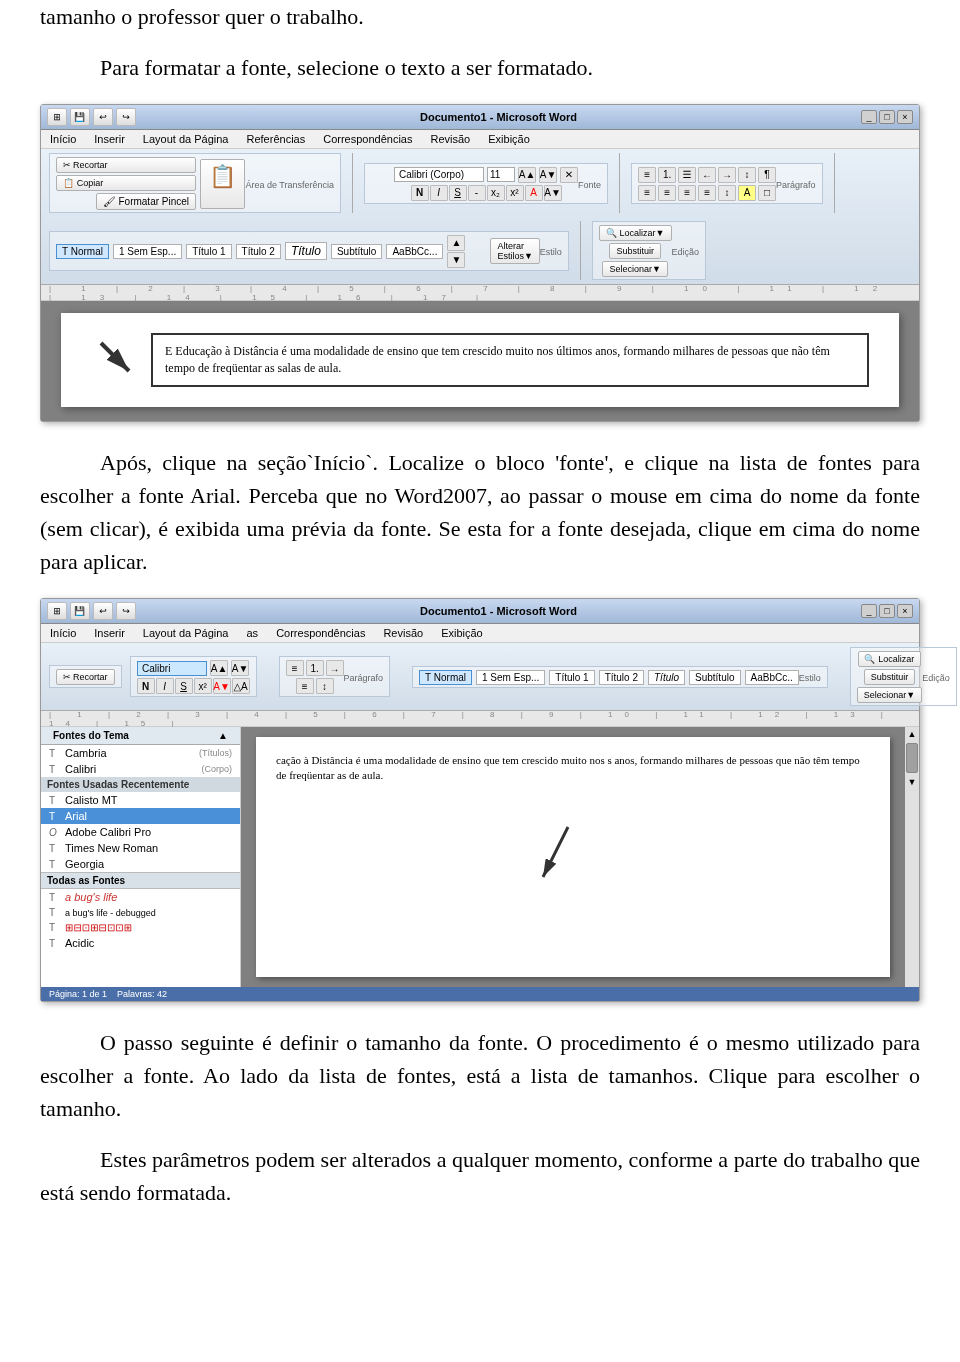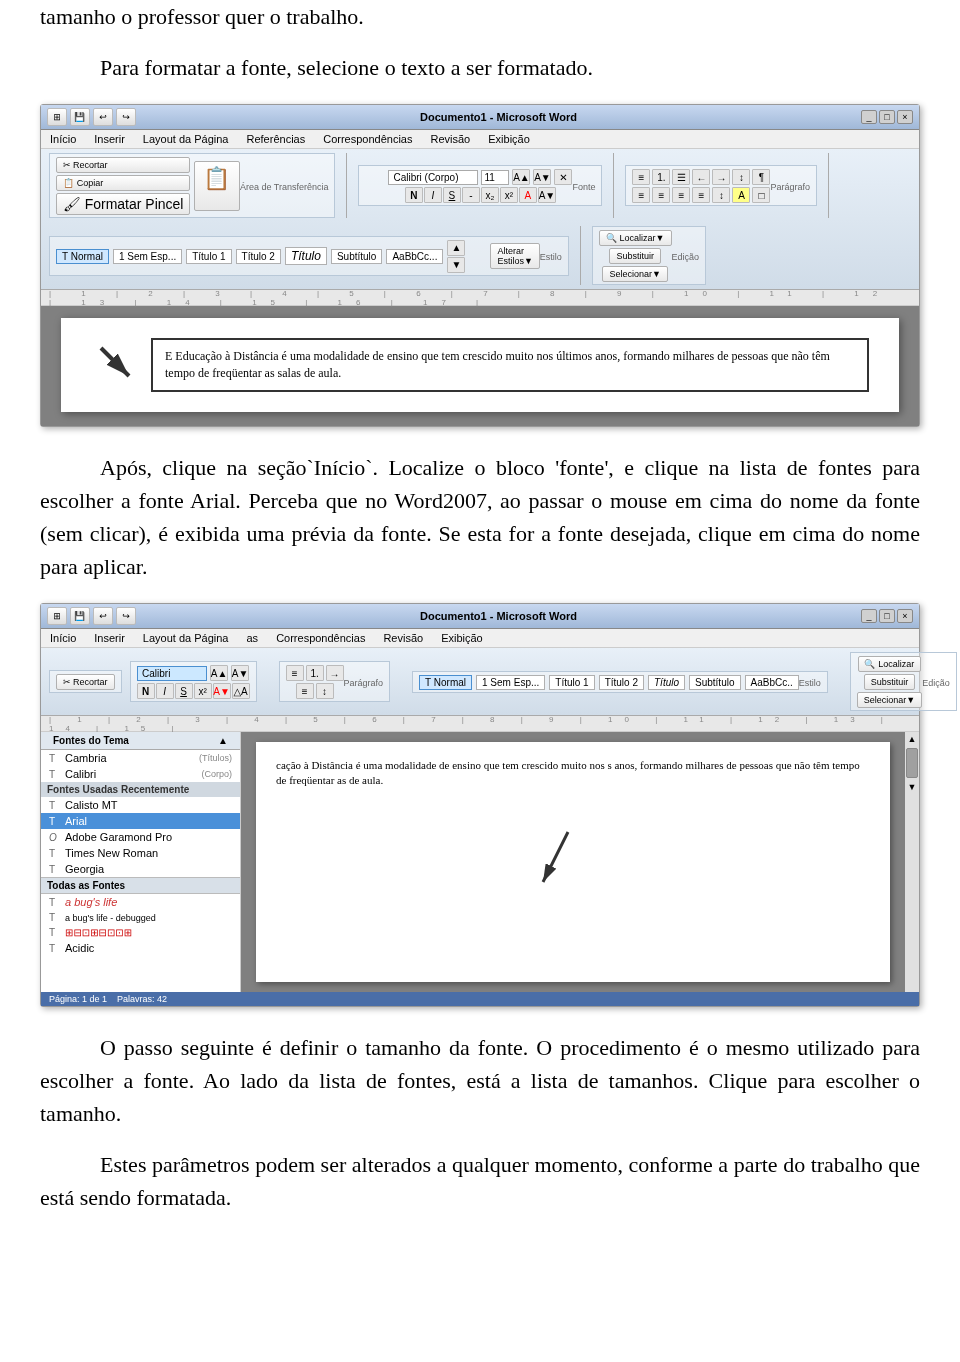--- a/index.html
+++ b/index.html
@@ -425,21 +425,21 @@
       <span>Exibição</span>
     </div>
 
     <div class="word-ribbon" style="flex-wrap:wrap; min-height:70px; align-items:center; padding: 4px 8px;">
 
       <div class="ribbon-group">
         <div class="ribbon-group-content">
           <div style="display:flex;flex-direction:column;gap:2px;">
             <div class="ribbon-btn" style="font-size:9px;">✂ Recortar</div>
             <div class="ribbon-btn" style="font-size:9px;">📋 Copiar</div>
-            <div class="ribbon-btn" style="font-size:14px;">🖌 Formatar Pincel</div>
+            <div class="ribbon-btn" style="font-size:10px;margin-left:40px;">🖌 Formatar Pincel</div>
           </div>
           <div class="ribbon-btn" style="font-size:22px;padding:4px 8px;height:50px;">📋</div>
         </div>
         <div class="ribbon-group-label">Área de Transferência</div>
       </div>
 
       <div class="ribbon-divider"></div>
 
       <div class="ribbon-group">
         <div class="ribbon-group-content" style="flex-direction:column;gap:2px;margin-left:23px;">
@@ -688,21 +688,21 @@
           <div class="font-item">
             <span class="font-icon">T</span>
             <span class="font-item-name">Calisto MT</span>
           </div>
           <div class="font-item highlighted">
             <span class="font-icon" style="color:#fff;">T</span>
             <span class="font-item-name">Arial</span>
           </div>
           <div class="font-item">
             <span class="font-icon" style="font-style:italic;">O</span>
-            <span class="font-item-name">Adobe Garamond Pro</span>
+            <span class="font-item-name">Adobe Calibri Pro</span>
           </div>
           <div class="font-item">
             <span class="font-icon">T</span>
             <span class="font-item-name">Times New Roman</span>
           </div>
           <div class="font-item">
             <span class="font-icon">T</span>
             <span class="font-item-name">Georgia</span>
           </div>
         </div>

